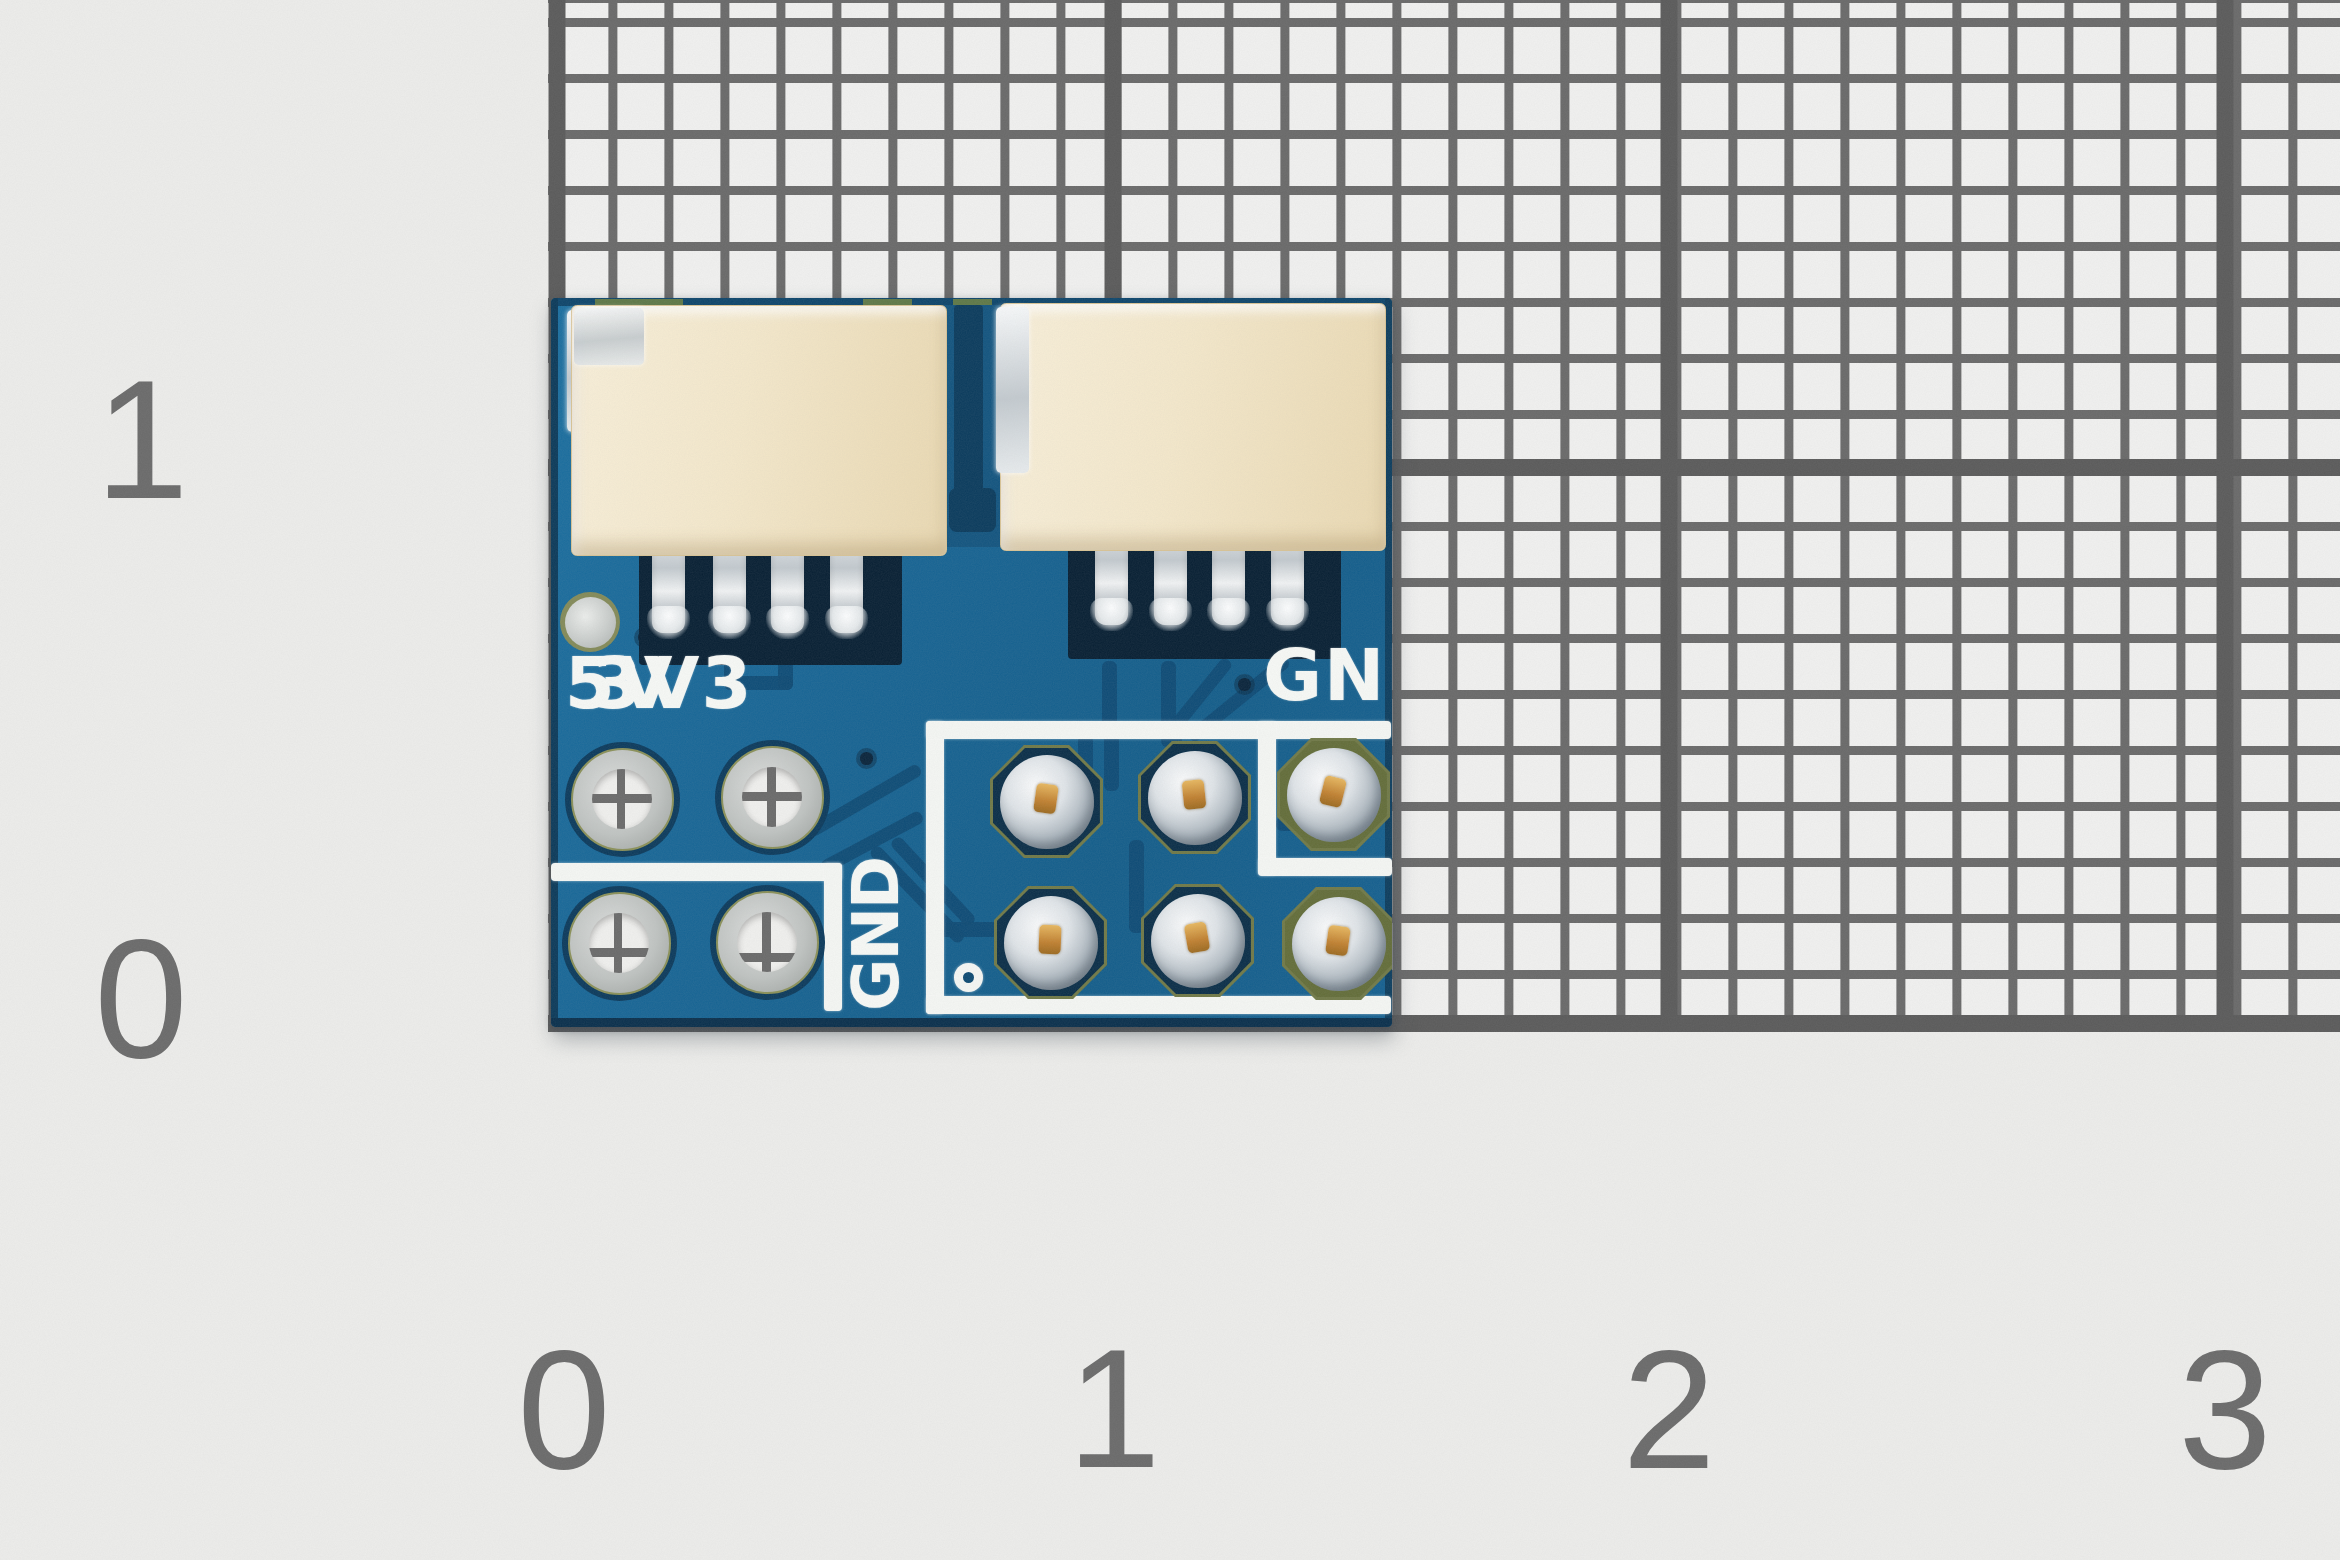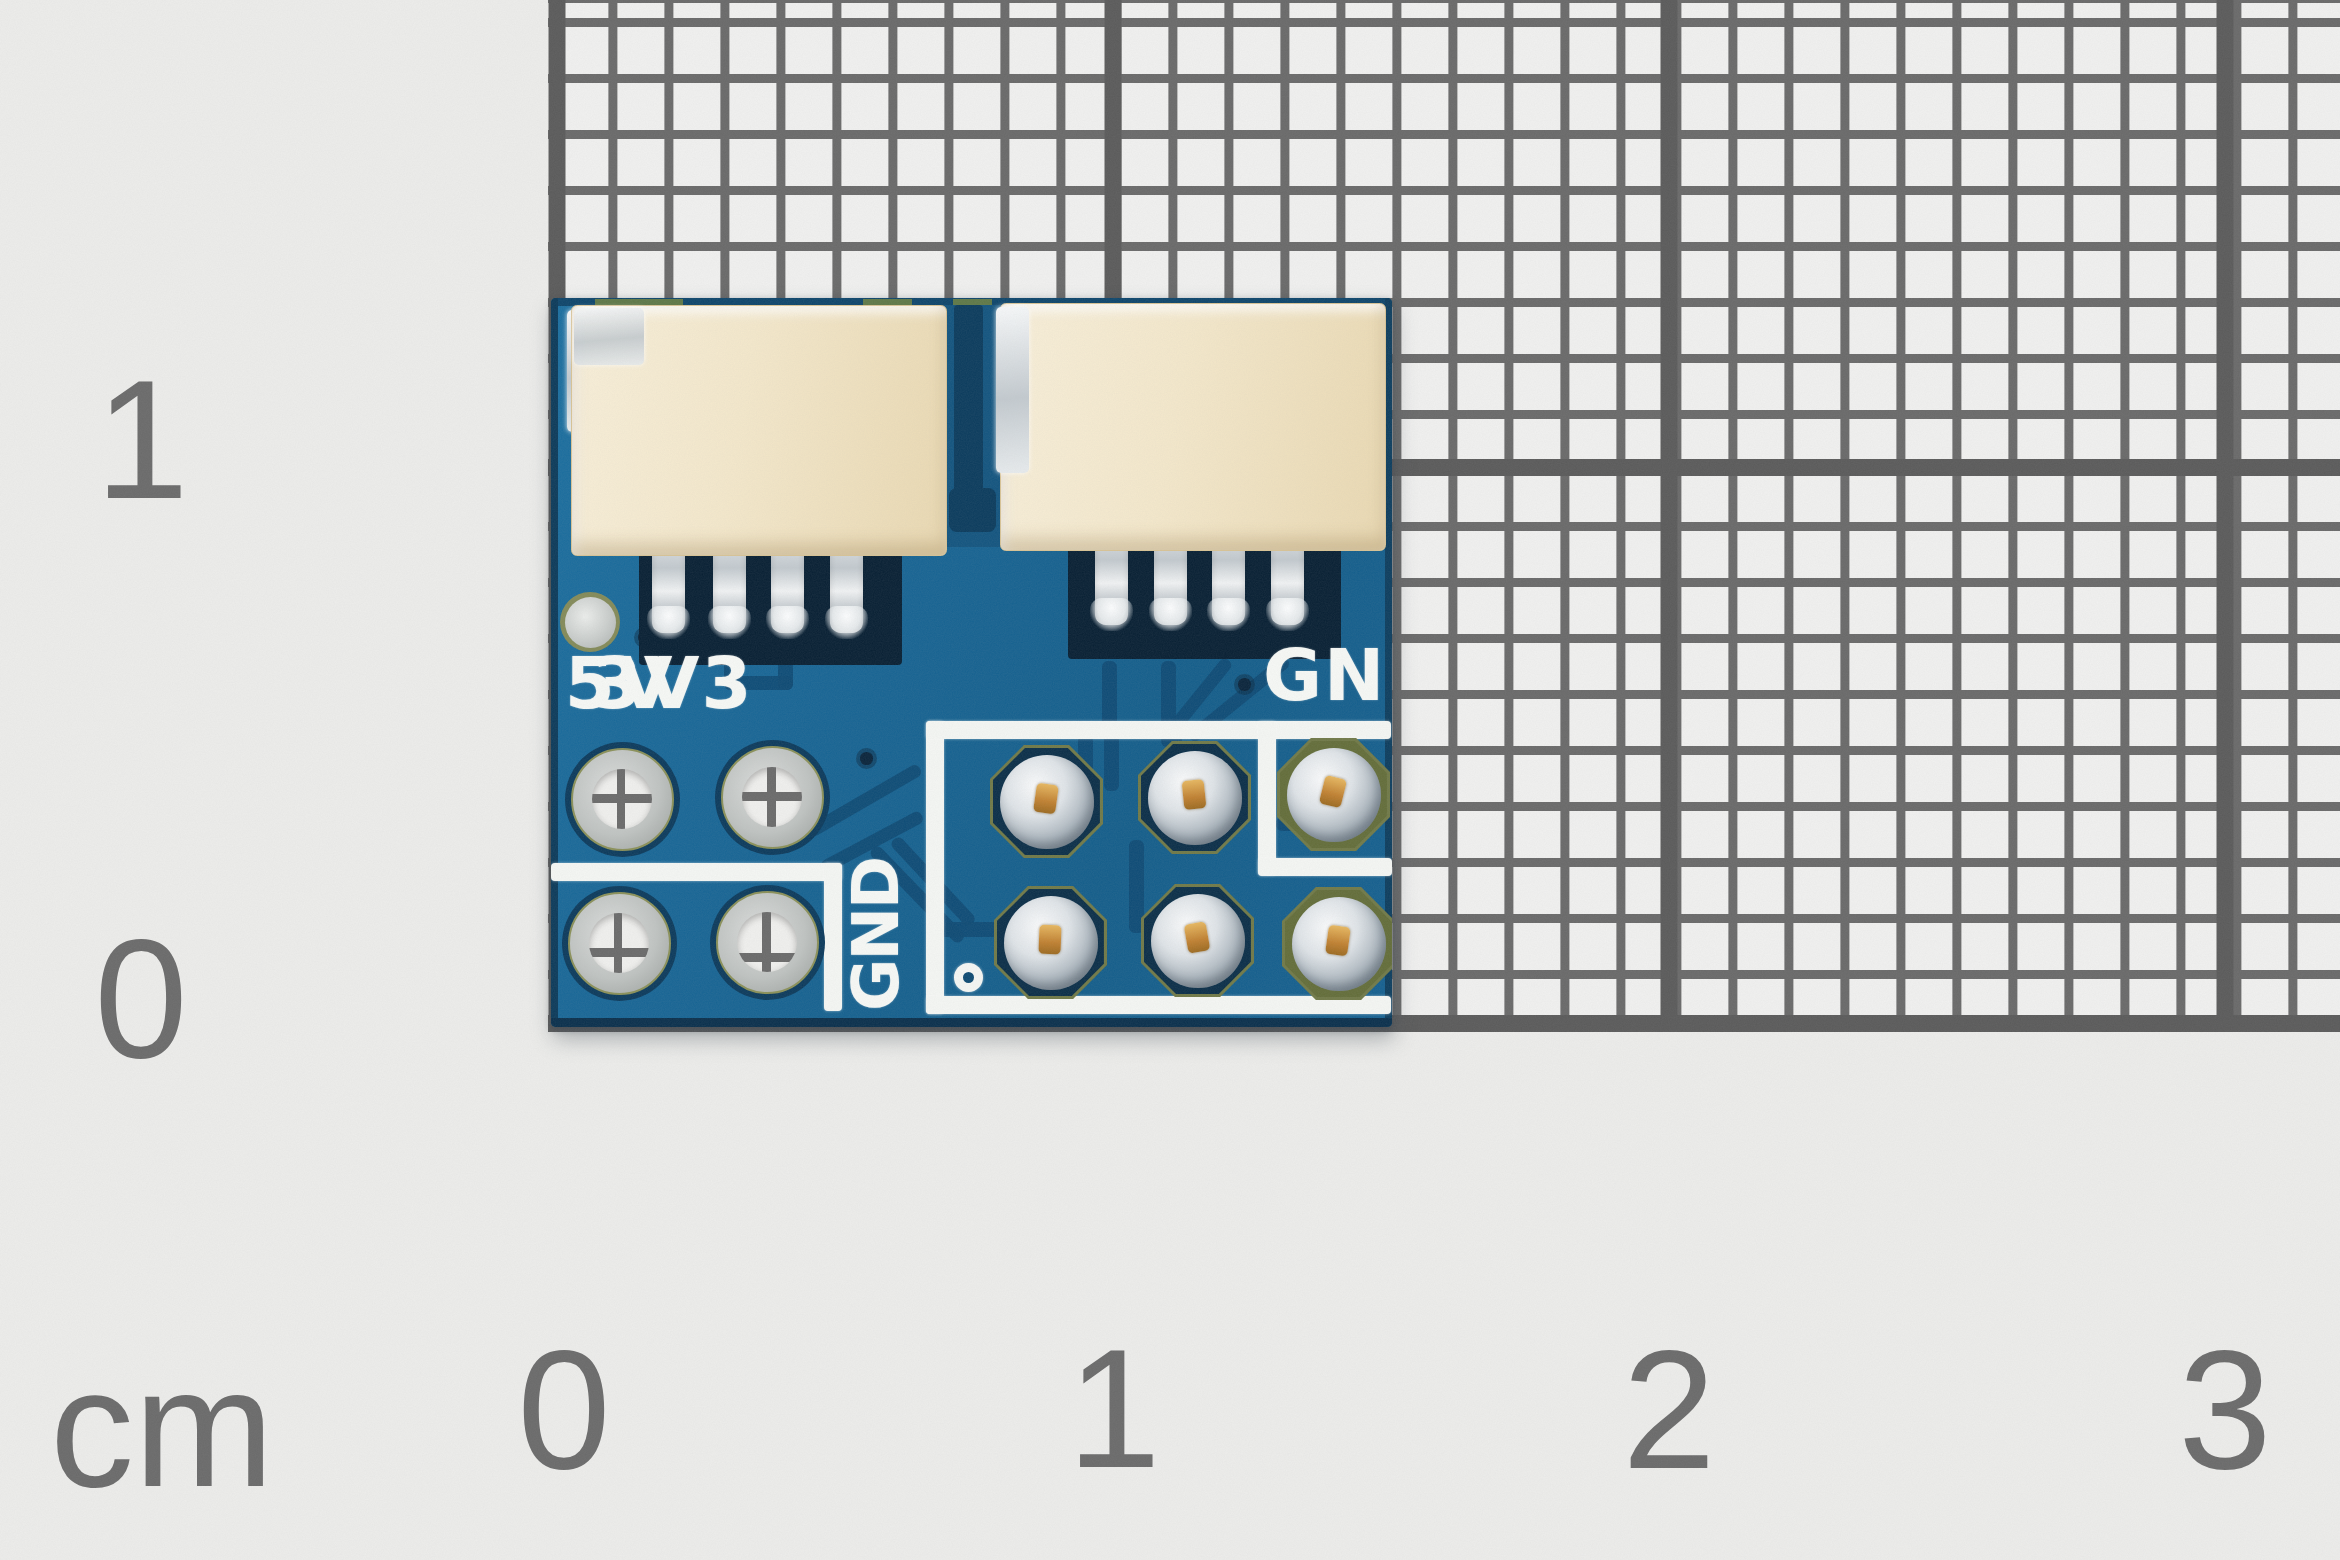--- a/index.html
+++ b/index.html
@@ -85,21 +85,20 @@
 </style>
 </head>
 <body>
 
 <div id="canvas">
 
   <div id="grid"></div>
 
   <div class="num" style="left:142px;top:440px">1</div>
   <div class="num" style="left:141px;top:999px">0</div>
-  <div class="num" style="left:162px;top:1428px">cm</div>
   <div class="num" style="left:564px;top:1410px">0</div>
   <div class="num" style="left:1114px;top:1409px">1</div>
   <div class="num" style="left:1669px;top:1410px">2</div>
   <div class="num" style="left:2225px;top:1410px">3</div>
 
   <div id="pcb">
 
     <div class="edge" style="left:0;top:0;width:841px;height:7.8px;background:#0d456b"></div>
     <div class="olive" style="left:44px;top:1px;width:88px;height:6.8px"></div>
     <div class="olive" style="left:312px;top:1px;width:49px;height:6.8px"></div>

